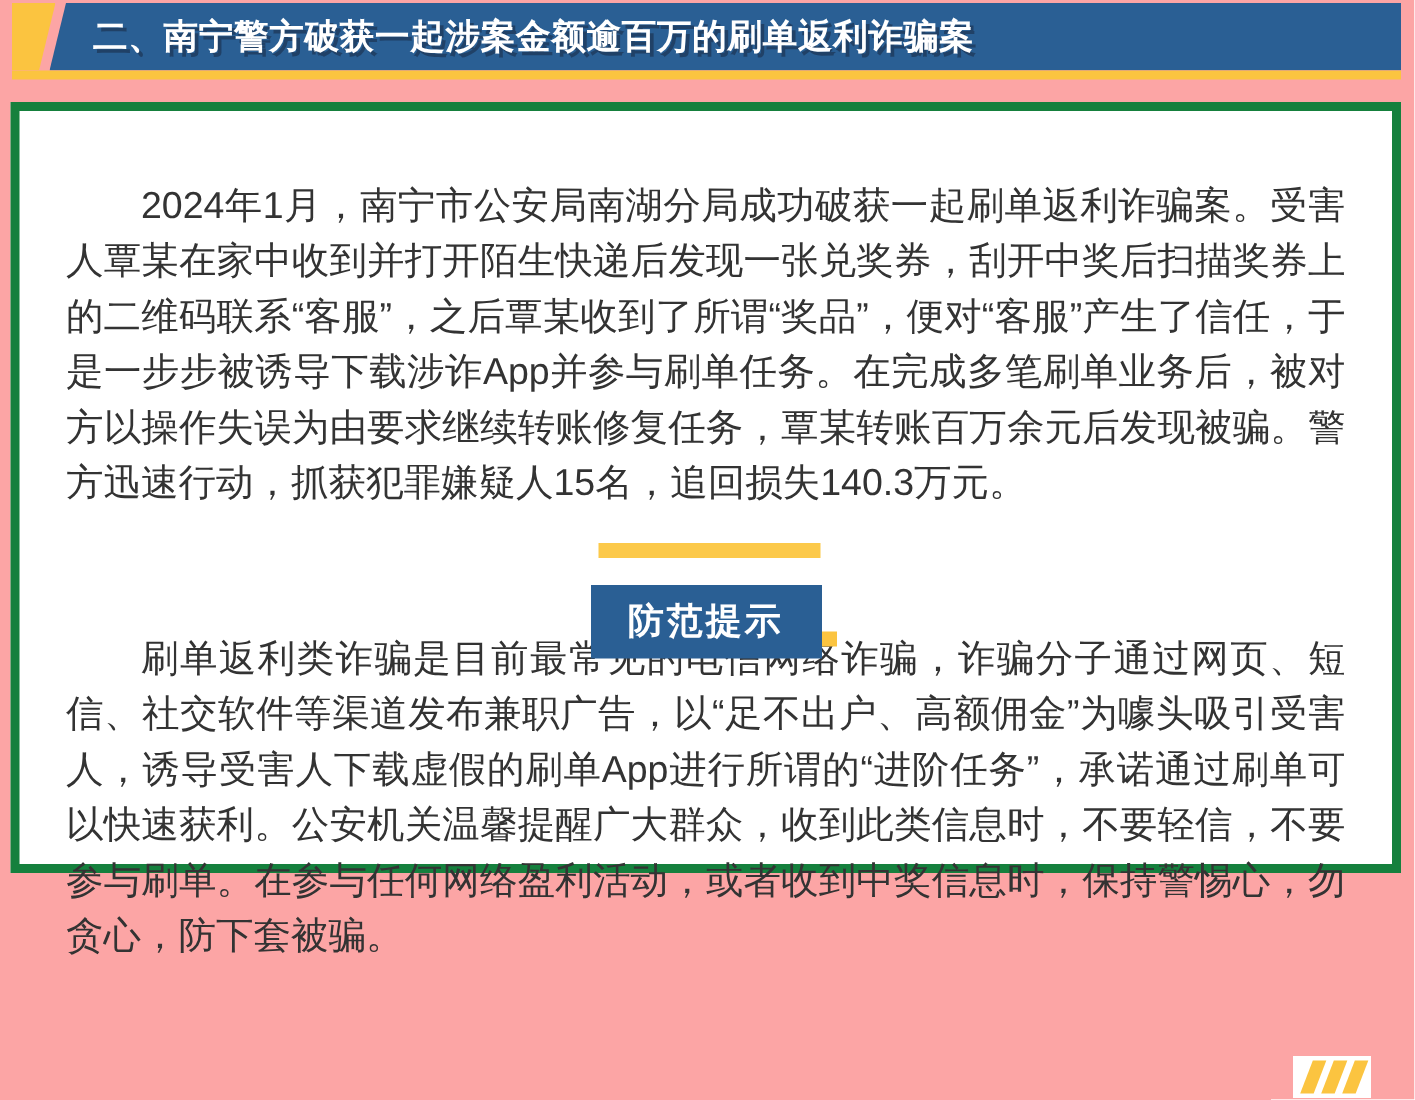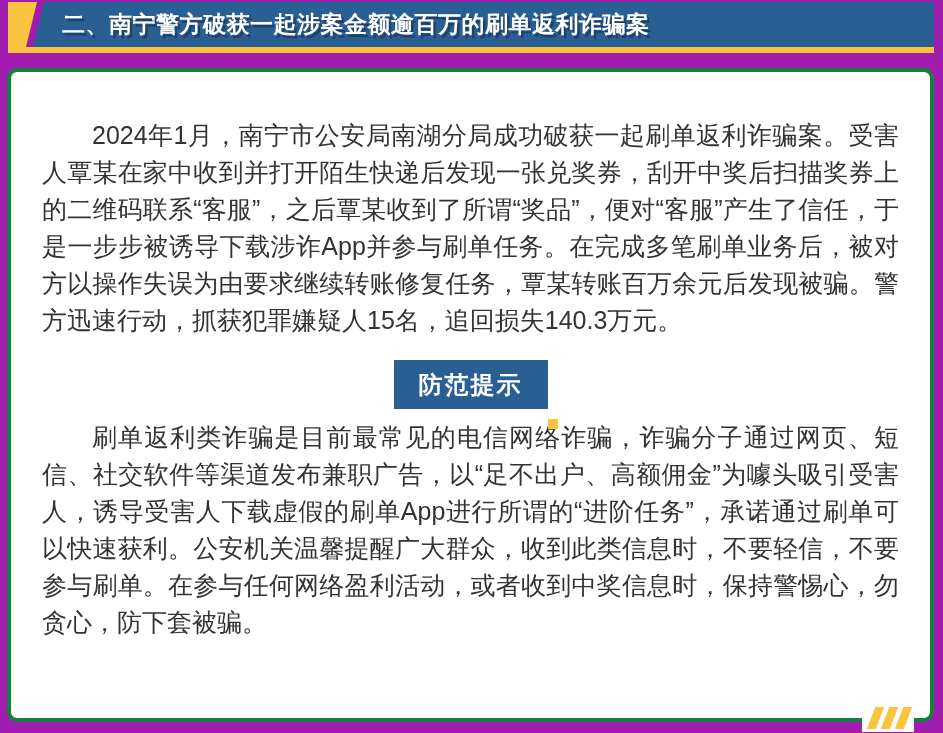--- a/index.html
+++ b/index.html
@@ -1,21 +1,21 @@
 <!DOCTYPE html>
 <html><head>
 <meta charset="utf-8">
 <style>
   html,body{margin:0;padding:0;}
   body{
     width:943px;height:733px;background:#ffffff;
     font-family:"Liberation Sans","DejaVu Sans",sans-serif;
     overflow:hidden;
   }
-  .page{position:relative;width:943px;height:733px;background:#a21caf;}
+  .page{position:relative;width:943px;height:733px;background:#fca5a5;}
 
   
   .hdr-blue{
     position:absolute;left:0;top:2px;width:934px;height:45px;
     background:#2A5F94;
     -webkit-clip-path:polygon(44px 0,100% 0,100% 100%,33px 100%);
     clip-path:polygon(44px 0,100% 0,100% 100%,33px 100%);
   }
   .hdr-title{
     margin:0;padding-left:62px;line-height:45px;
@@ -29,42 +29,42 @@
     -webkit-clip-path:polygon(0 0,100% 0,calc(100% - 11px) 100%,0 100%);
     clip-path:polygon(0 0,100% 0,calc(100% - 11px) 100%,0 100%);
   }
   .hdr-underline{
     position:absolute;left:8px;top:47px;width:926px;height:6px;
     background:#FBC440;
   }
 
   
   .content-box{
-    position:absolute;left:7px;top:68px;width:927px;height:654px;
-    box-sizing:border-box;border:4px solid #15803d;border-radius:10px;
+    position:absolute;left:7px;top:68px;width:927px;height:514px;
+    box-sizing:border-box;border:6px solid #15803d;border-radius:0;
     background:#fff;
   }
   .para{
     margin:0;padding:0 31px;
     font-size:25px;line-height:37px;color:#333333;
     text-align:justify;text-indent:2em;
   }
   .para-case{margin-top:45px;}
   .para-tips{}
 
   
   .badge-wrap{
     position:relative;width:154px;height:59px;margin:21px auto 0;
   }
   .badge-topbar{
     position:absolute;left:5px;right:1px;top:0;height:10px;
     background:#FCC94A;
   }
   .badge-body{
-    position:absolute;left:0;top:0;width:154px;height:49px;
+    position:absolute;left:0;top:28px;width:154px;height:49px;
     background:#2A5F94;color:#ffffff;
     font-size:24px;font-weight:bold;line-height:49px;
     text-align:center;letter-spacing:2px;
   }
   .badge-corner{
     position:absolute;left:154px;top:59px;width:10px;height:10px;
     background:#FBC440;
   }
 
   

